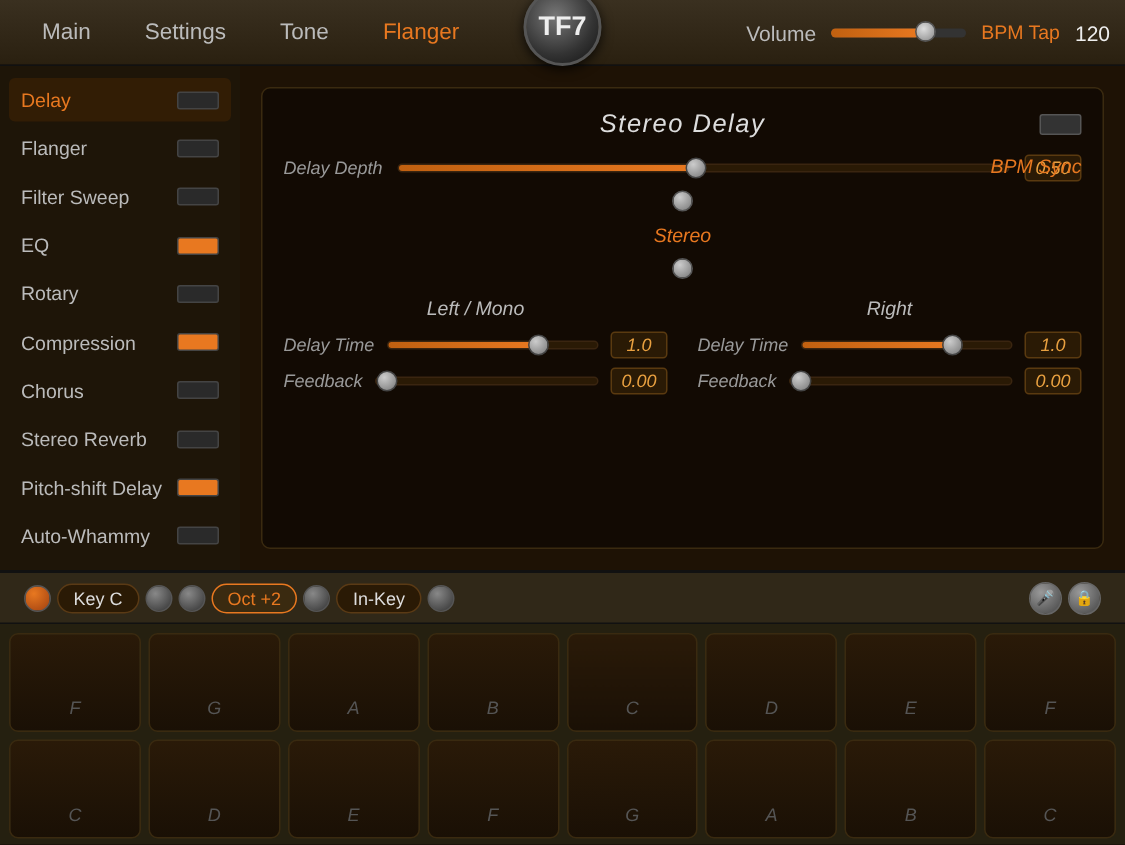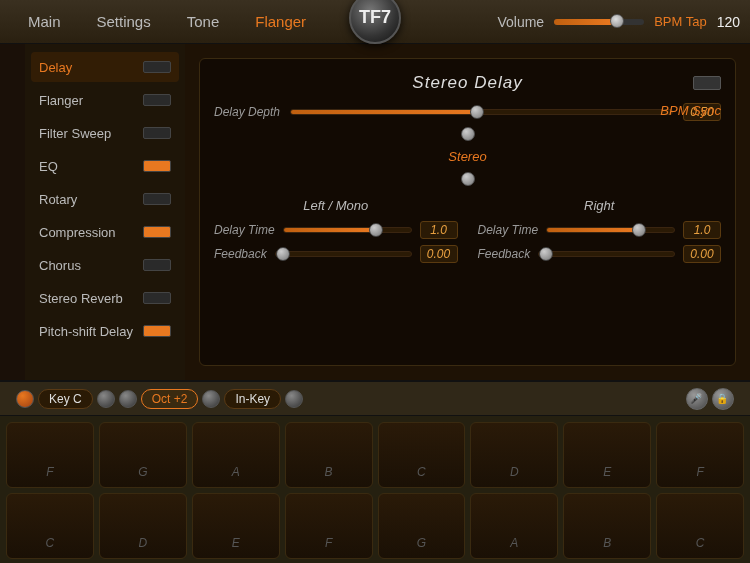--- a/index.html
+++ b/index.html
@@ -92,21 +92,20 @@
     .bpm-value {
       font-size: 14px;
       color: #eee;
       text-align: right;
     }
 
     
     #main-layout {
       display: flex;
       height: 336px;
-      margin-left: 25px;
     }
 
     
     #sidebar {
       width: 160px;
       background: #1e1508;
       padding: 8px 6px;
       display: flex;
       flex-direction: column;
       gap: 3px;
@@ -392,20 +391,24 @@
       <span>Chorus</span>
       <div class="sidebar-toggle"></div>
     </div>
     <div class="sidebar-item">
       <span>Stereo Reverb</span>
       <div class="sidebar-toggle"></div>
     </div>
     <div class="sidebar-item">
       <span>Pitch-shift Delay</span>
       <div class="sidebar-toggle on"></div>
+    </div>
+    <div class="sidebar-item">
+      <span>Auto-Whammy</span>
+      <div class="sidebar-toggle"></div>
     </div>
   </div>
 
   <div id="content-area">
     <div id="effect-panel">
 
       <div id="effect-title-row">
         <span id="effect-title">Stereo Delay</span>
         <div id="effect-onoff"></div>
       </div>

